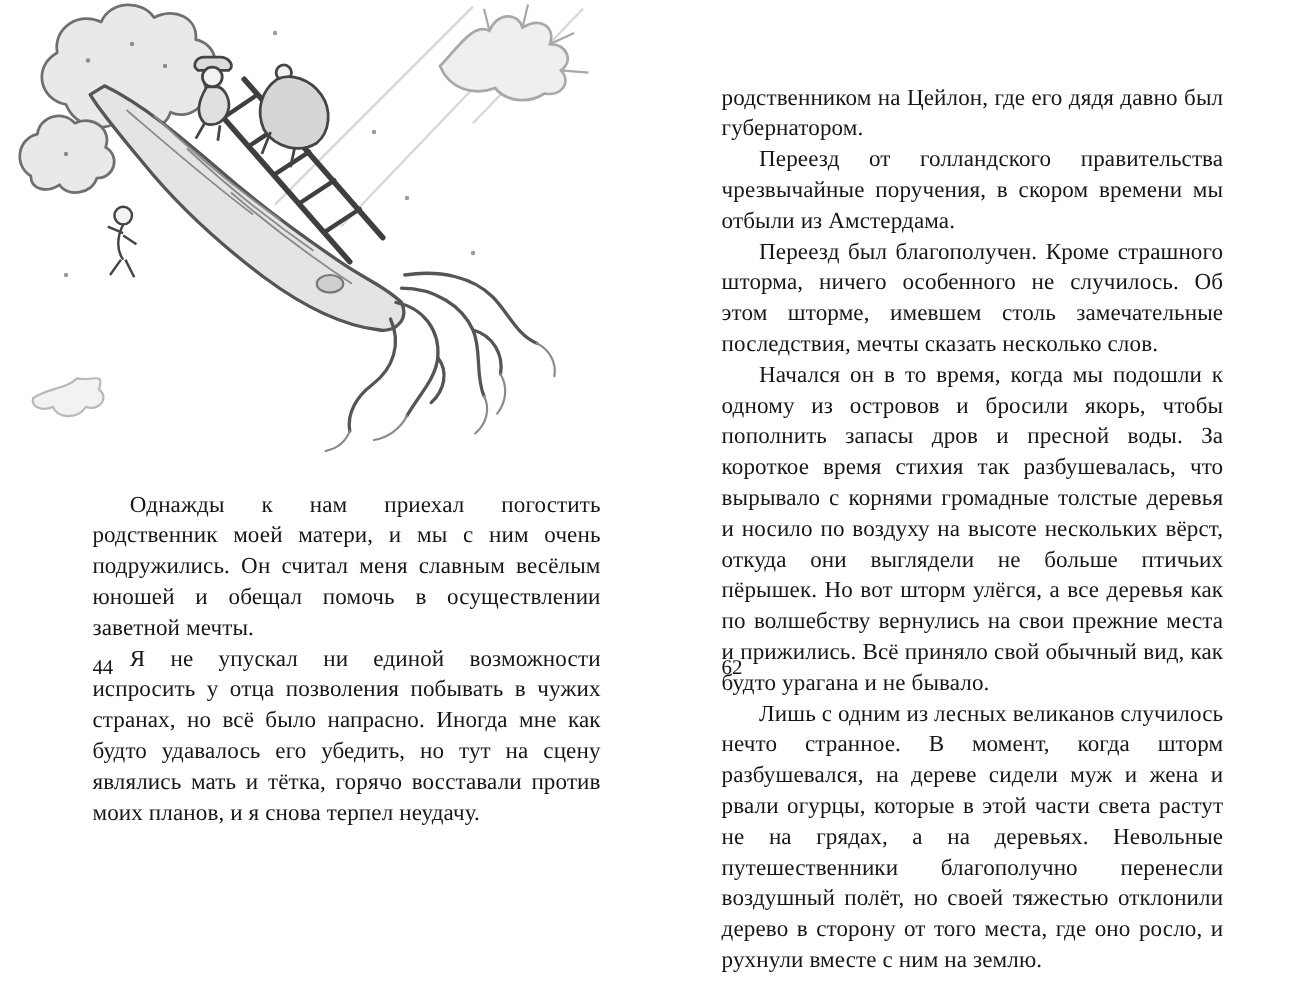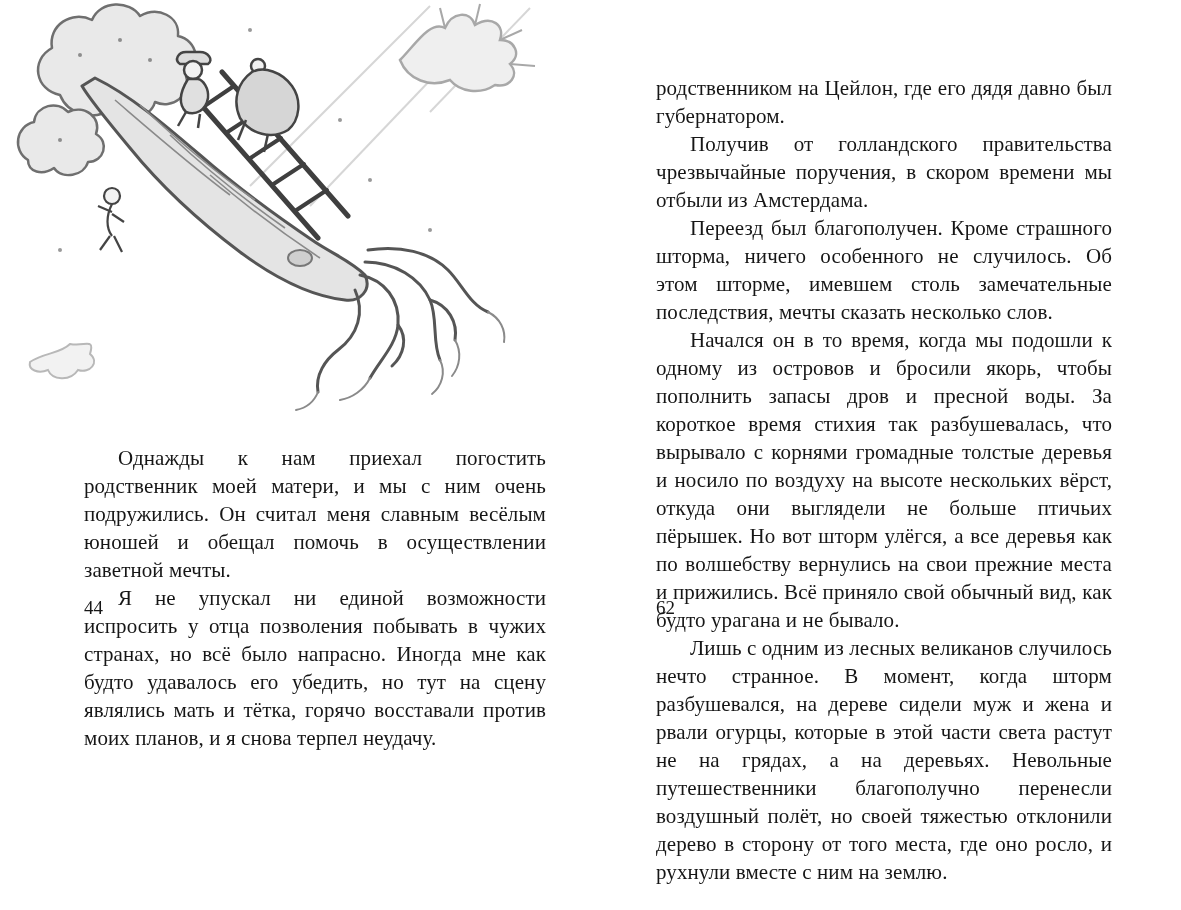--- a/index.html
+++ b/index.html
@@ -161,21 +161,21 @@
     <div class="text-block">
       <p>Однажды к нам приехал погостить родственник моей матери, и мы с ним очень подружились. Он считал меня славным весёлым юношей и обещал помочь в осуществлении заветной мечты.</p>
       <p>Я не упускал ни единой возможности испросить у отца позволения побывать в чужих странах, но всё было напрасно. Иногда мне как будто удавалось его убедить, но тут на сцену являлись мать и тётка, горячо восставали против моих планов, и я снова терпел неудачу.</p>
     </div>
     <div class="page-number">44</div>
   </div>
 
   <div class="page page-right">
     <div class="text-block">
       <p class="no-indent">родственником на Цейлон, где его дядя давно был губернатором.</p>
-      <p>Получив от голландского правительства чрезвычайные поручения, в скором времени мы отбыли из Амстердама.</p>
+      <p>Переезд от голландского правительства чрезвычайные поручения, в скором времени мы отбыли из Амстердама.</p>
       <p>Переезд был благополучен. Кроме страшного шторма, ничего особенного не случилось. Об этом шторме, имевшем столь замечательные последствия, мечты сказать несколько слов.</p>
       <p>Начался он в то время, когда мы подошли к одному из островов и бросили якорь, чтобы пополнить запасы дров и пресной воды. За короткое время стихия так разбушевалась, что вырывало с корнями громадные толстые деревья и носило по воздуху на высоте нескольких вёрст, откуда они выглядели не больше птичьих пёрышек. Но вот шторм улёгся, а все деревья как по волшебству вернулись на свои прежние места и прижились. Всё приняло свой обычный вид, как будто урагана и не бывало.</p>
       <p>Лишь с одним из лесных великанов случилось нечто странное. В момент, когда шторм разбушевался, на дереве сидели муж и жена и рвали огурцы, которые в этой части света растут не на грядах, а на деревьях. Невольные путешественники благополучно перенесли воздушный полёт, но своей тяжестью отклонили дерево в сторону от того места, где оно росло, и рухнули вместе с ним на землю.</p>
     </div>
     <div class="page-number">62</div>
   </div>
 
 </div>
 
 </body></html>

